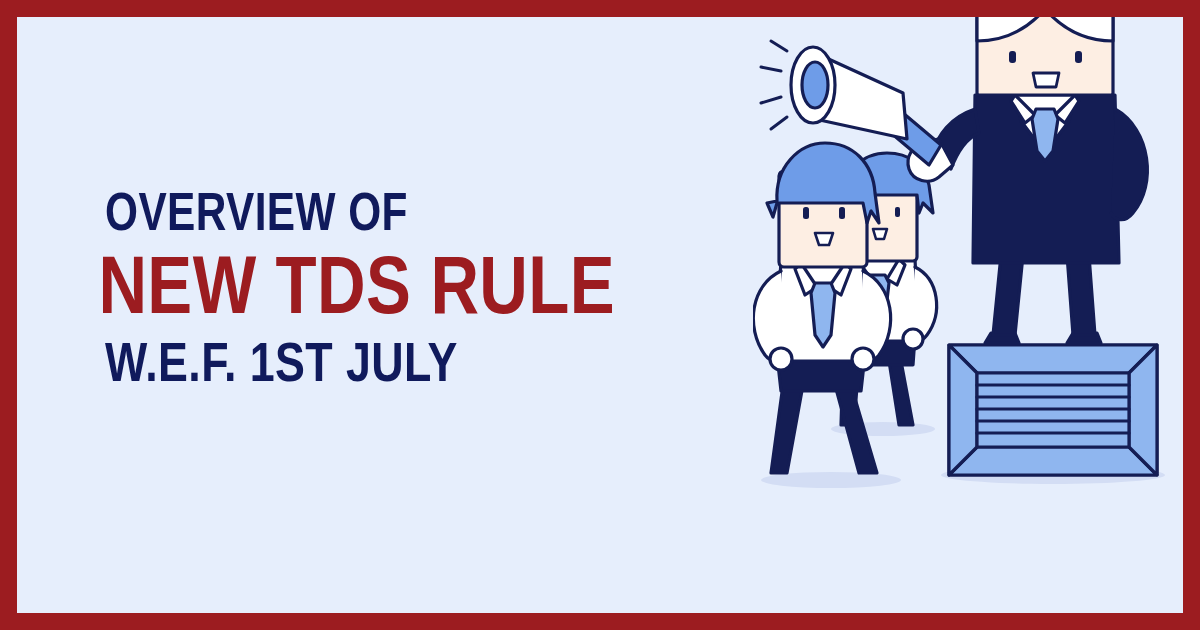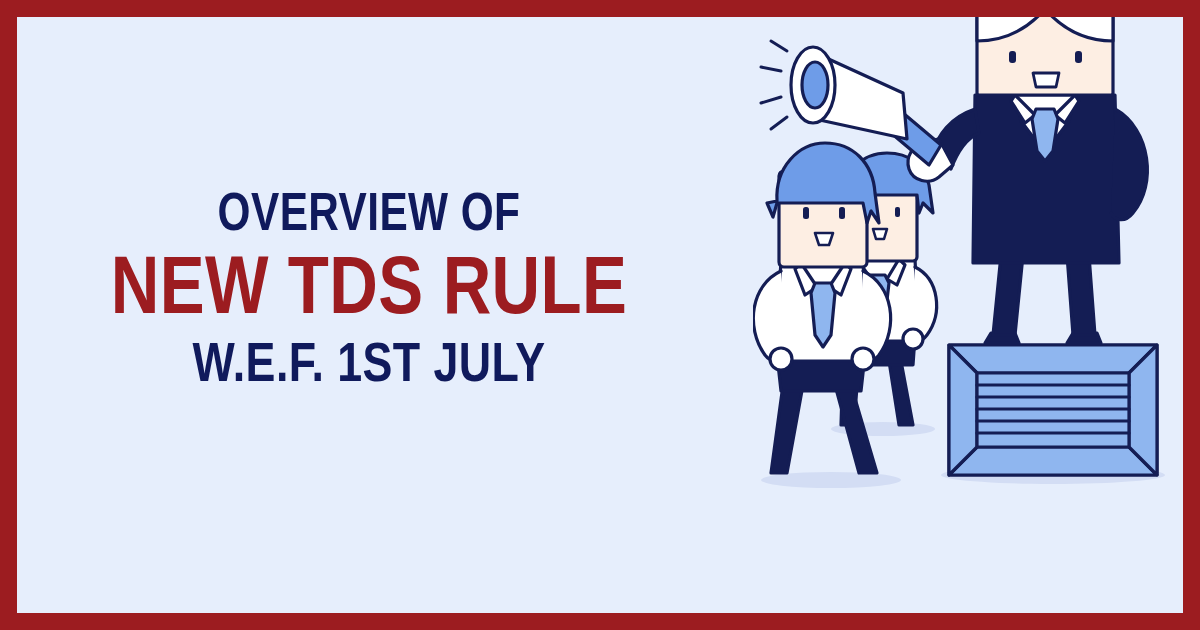--- a/index.html
+++ b/index.html
@@ -20,21 +20,20 @@
     width:100%;height:100%;
     background:#e6eefc;
     overflow:hidden;
   }
 
   
   #text-block{
     position:absolute;
     left:22px; top:168px;
     width:660px;
-    text-align:center;
     line-height:1;
   }
   .line{
     display:block;
     white-space:nowrap;
     font-family:"Liberation Sans Narrow","Liberation Sans",sans-serif;
     letter-spacing:0.5px;
   }
   #line-overview{
     font-size:53px;

